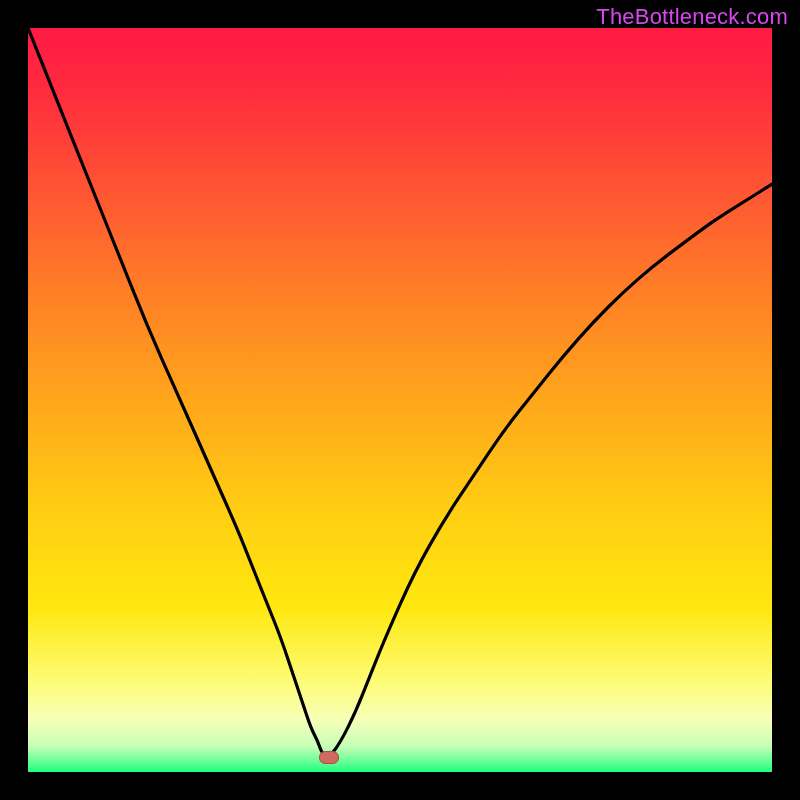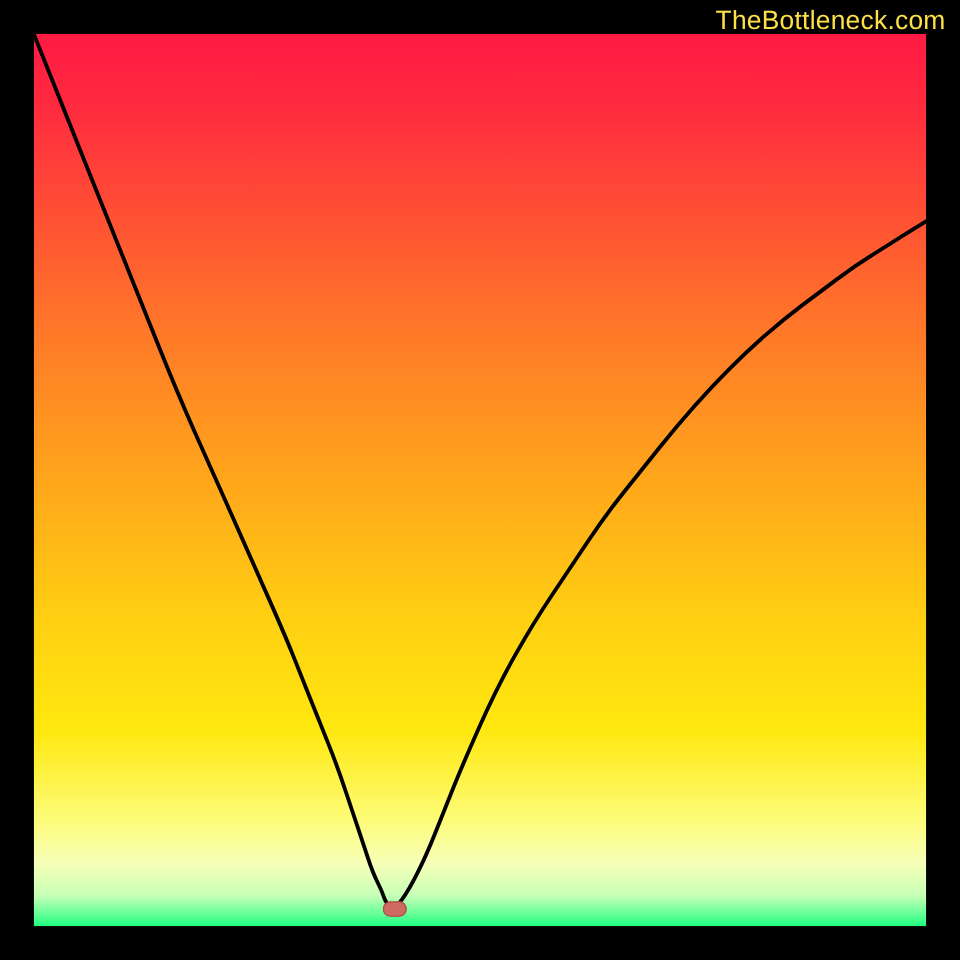--- a/index.html
+++ b/index.html
@@ -34,21 +34,21 @@
     inset: 0;
   }
   .marker {
     position: absolute;
     border-radius: 8px;
   }
   .watermark {
     position: absolute;
     top: 4px;
     right: 12px;
-    color: #fde047;
+    color: #d946ef;
     font-size: 22px;
     letter-spacing: 0.2px;
     user-select: none;
   }
 </style>
 </head>
 <body>
 
 <div class="frame">
 

